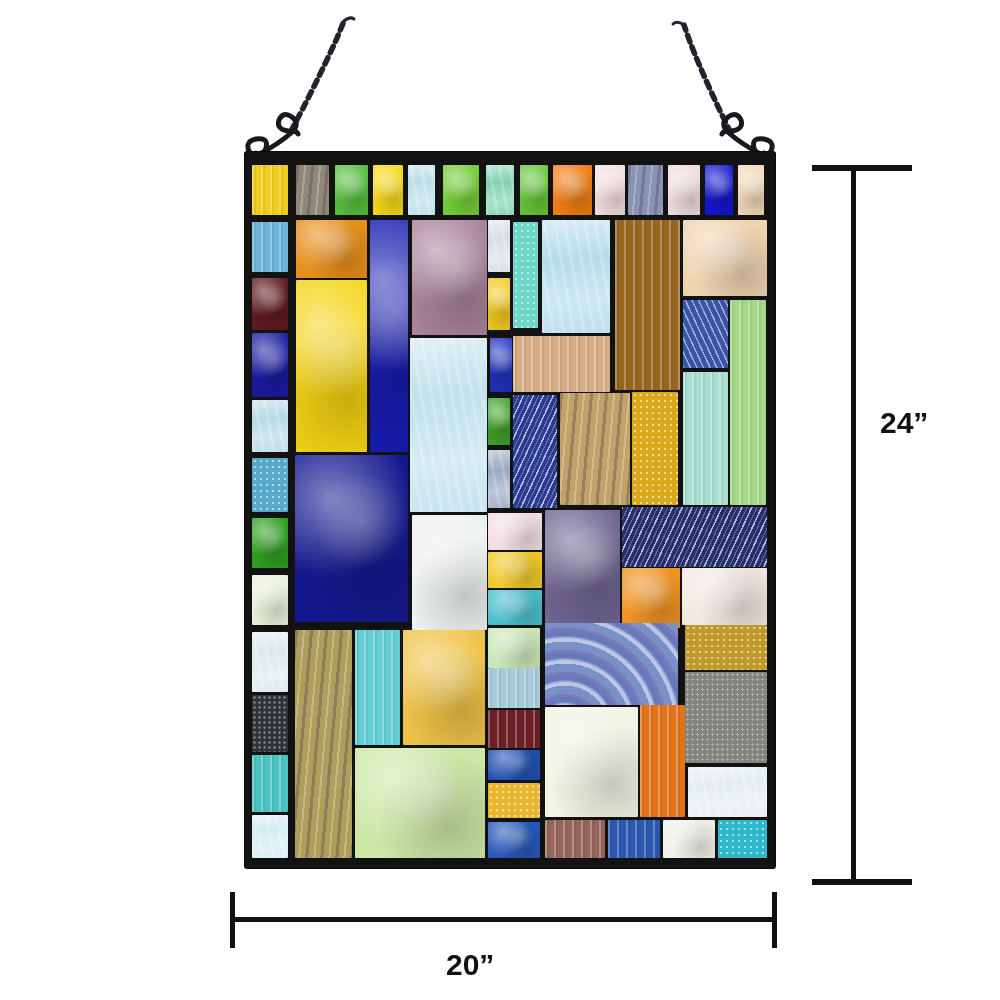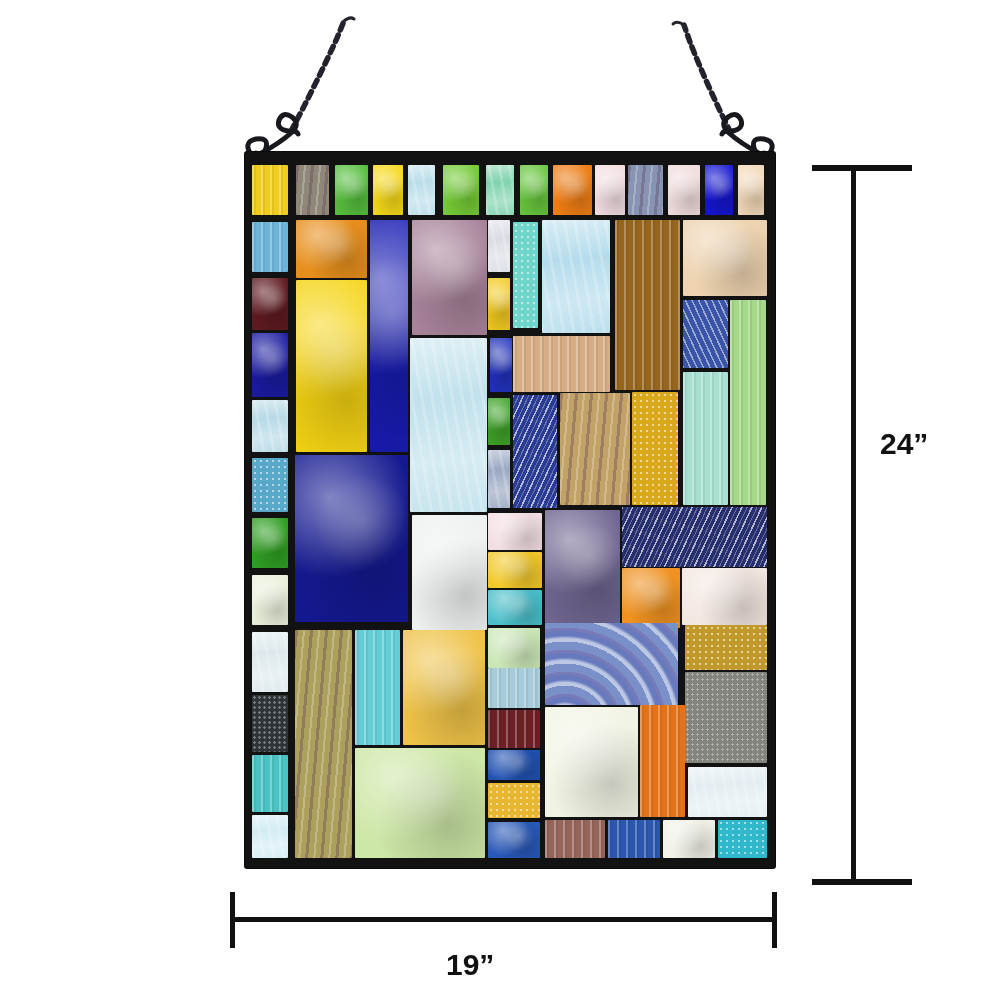--- a/index.html
+++ b/index.html
@@ -22,21 +22,21 @@
   .t-swirl{background-image:repeating-radial-gradient(circle at 15% 130%,rgba(255,255,255,.5) 0 3px,rgba(70,80,170,.35) 6px 10px,rgba(120,60,140,.25) 12px 14px,transparent 14px 22px);}
   
   .dim{position:absolute;background:#111111;}
   #dim-h-line{left:851px;top:168px;width:5px;height:714px;}
   #dim-h-cap-top{left:812px;top:165px;width:100px;height:6px;}
   #dim-h-cap-bottom{left:812px;top:879px;width:100px;height:6px;}
   #dim-w-line{left:232px;top:917px;width:544px;height:5px;}
   #dim-w-tick-left{left:230px;top:892px;width:5px;height:56px;}
   #dim-w-tick-right{left:772px;top:892px;width:5px;height:56px;}
   .dim-label{position:absolute;color:#111111;font-weight:bold;font-size:30px;letter-spacing:0px;}
-  #dim-h-label{left:880px;top:406px;margin-top:21px;}
+  #dim-h-label{left:880px;top:406px;}
   #dim-w-label{left:446px;top:948px;}
   
   #chains{position:absolute;left:0;top:0;width:1000px;height:1000px;pointer-events:none;}
 </style>
 </head>
 <body>
 
 <div id="stage">
 
   <svg id="chains" viewBox="0 0 1000 1000">
@@ -141,15 +141,15 @@
   </div>
 
   <div class="dim" id="dim-h-line" style="background: rgb(17, 17, 17);"></div>
   <div class="dim" id="dim-h-cap-top" style="background: rgb(17, 17, 17);"></div>
   <div class="dim" id="dim-h-cap-bottom" style="background: rgb(17, 17, 17);"></div>
   <div class="dim-label" id="dim-h-label" style="color: rgb(17, 17, 17);">24”</div>
 
   <div class="dim" id="dim-w-line" style="background: rgb(17, 17, 17);"></div>
   <div class="dim" id="dim-w-tick-left" style="background: rgb(17, 17, 17);"></div>
   <div class="dim" id="dim-w-tick-right" style="background: rgb(17, 17, 17);"></div>
-  <div class="dim-label" id="dim-w-label" style="color: rgb(17, 17, 17);">19”</div>
+  <div class="dim-label" id="dim-w-label" style="color: rgb(17, 17, 17);">20”</div>
 
 </div>
 
 </body></html>

